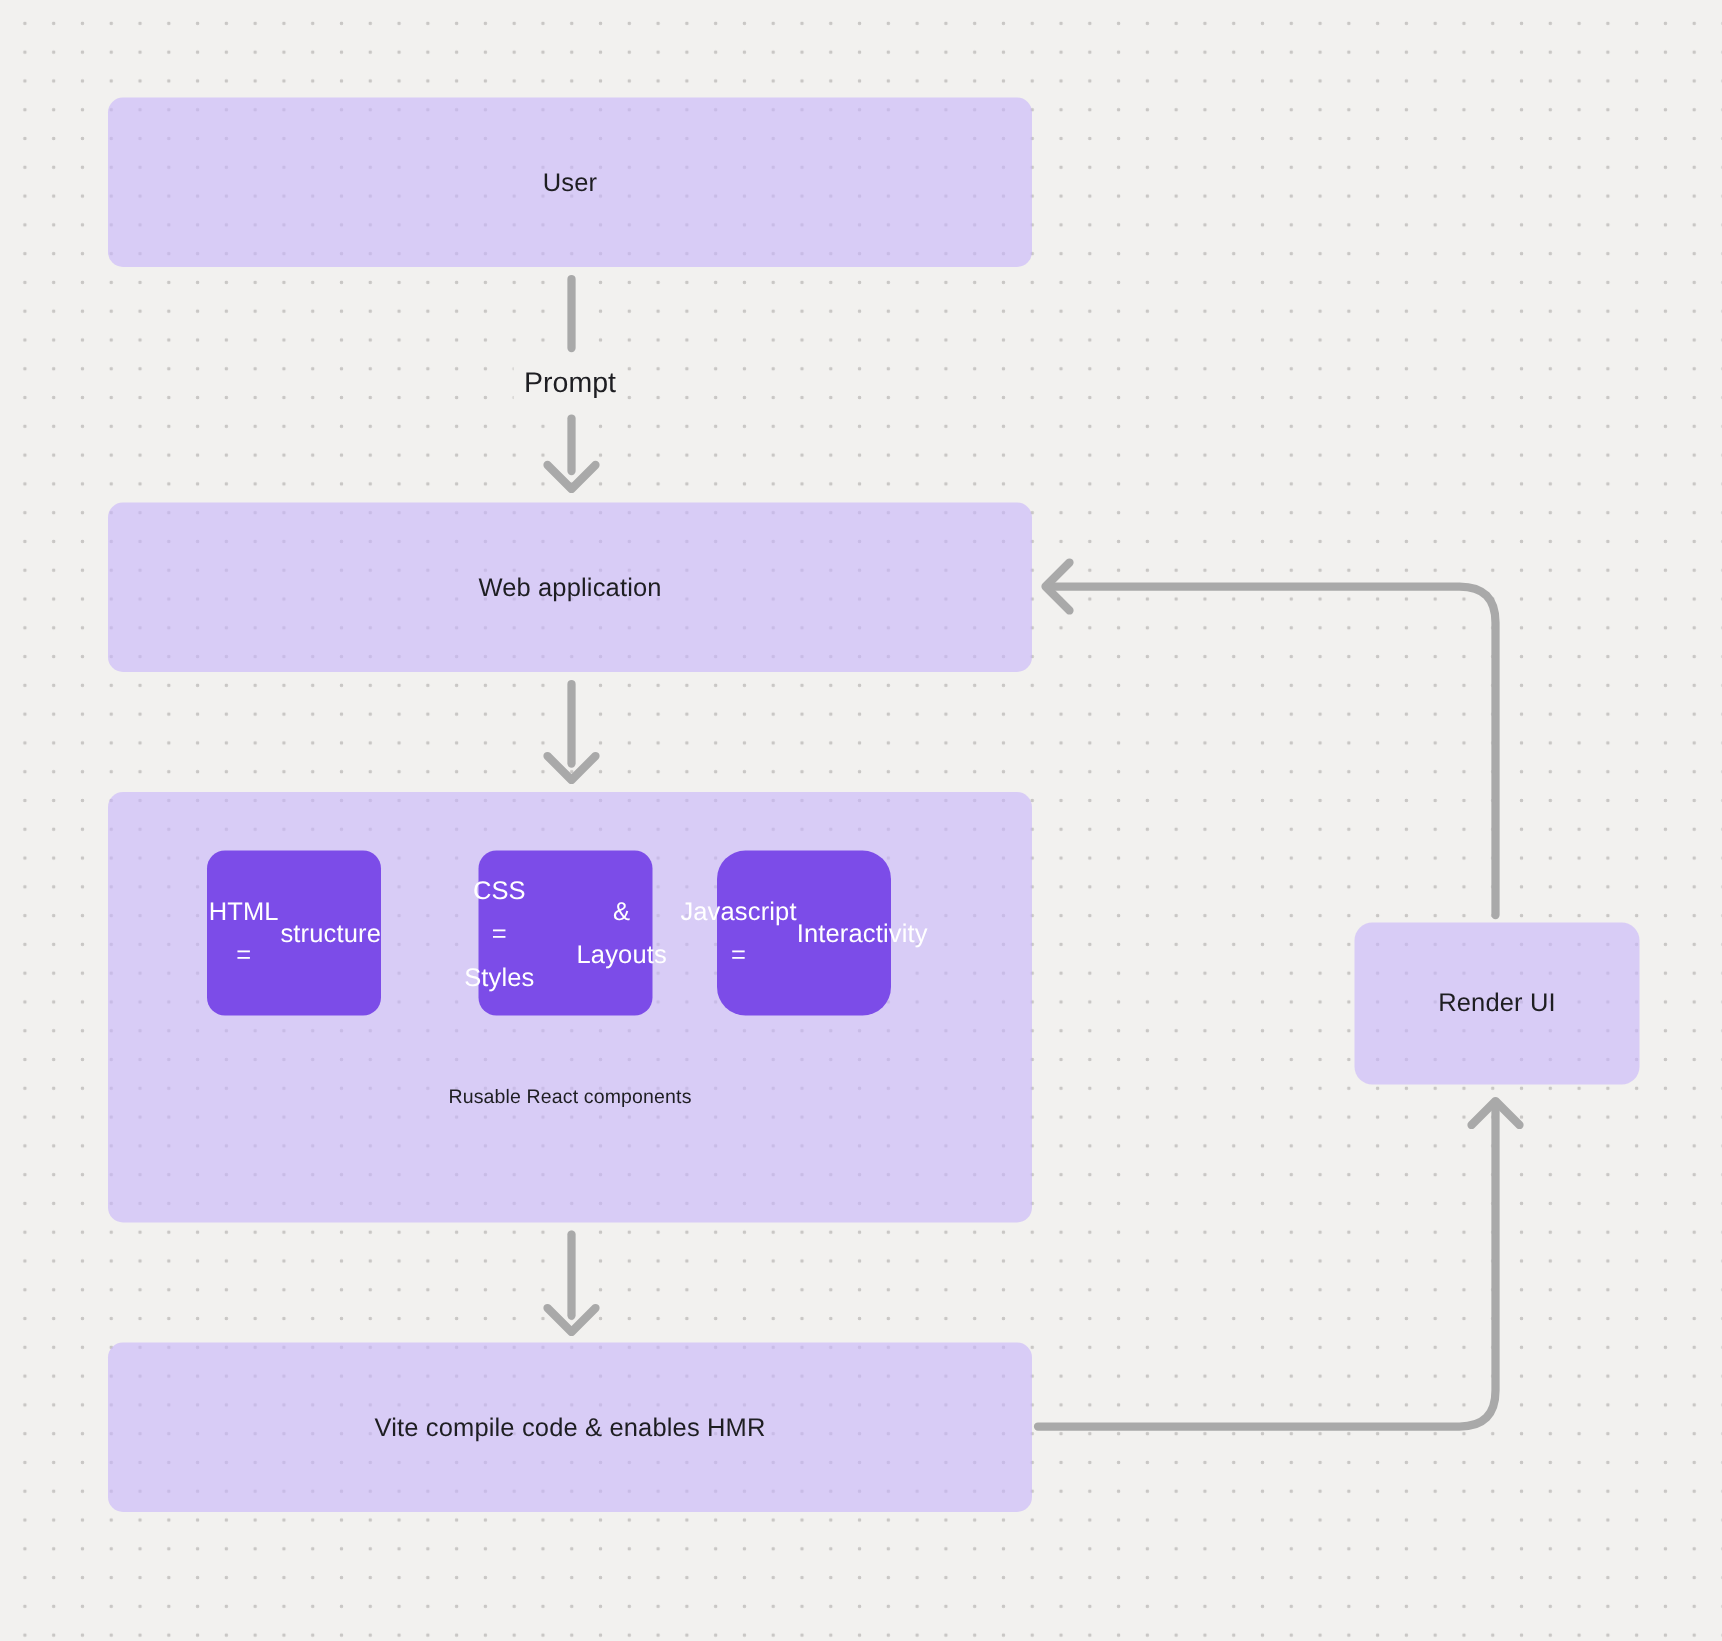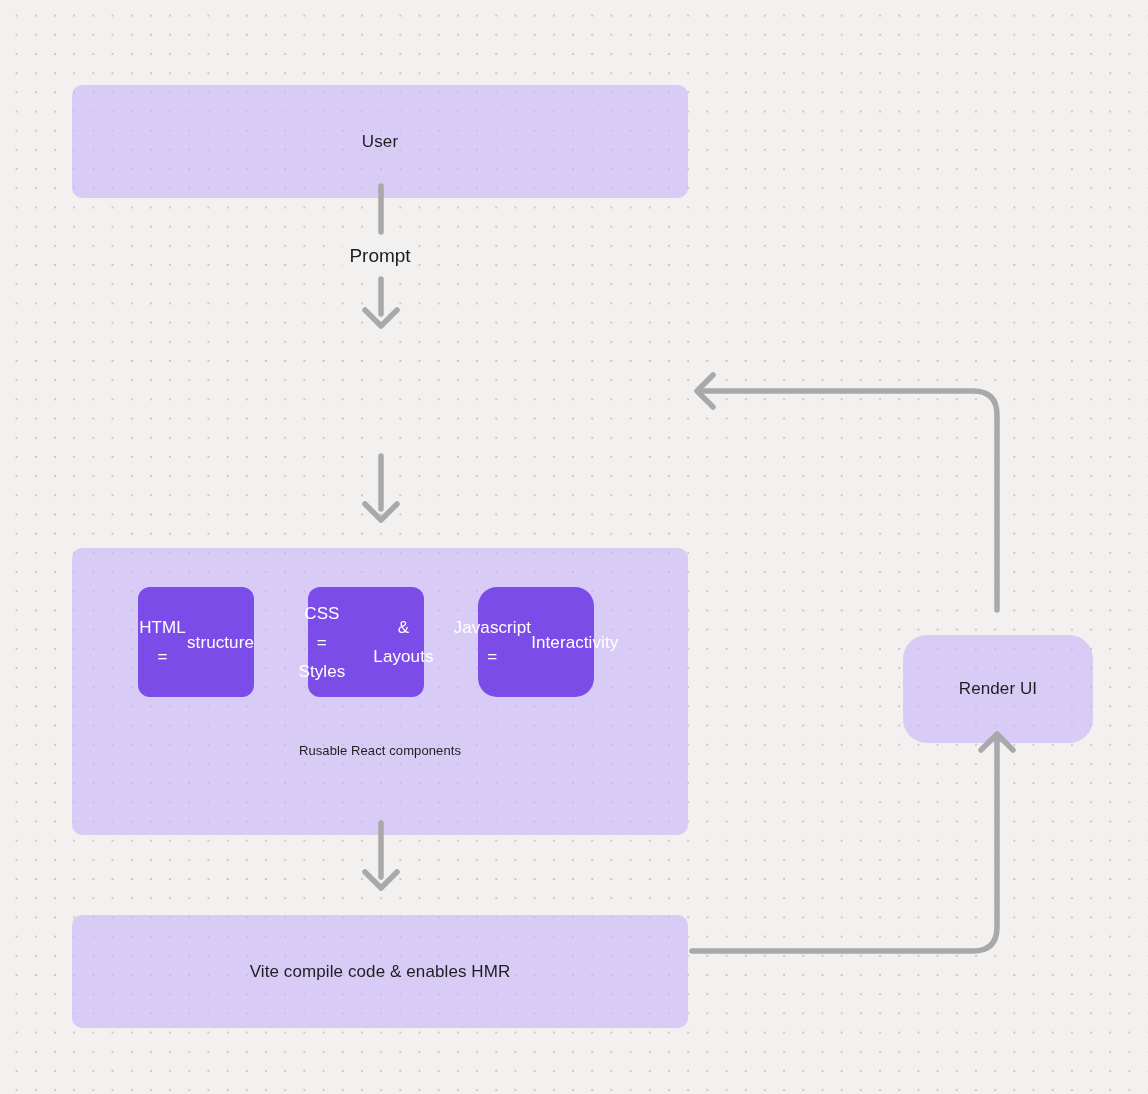--- a/index.html
+++ b/index.html
@@ -22,46 +22,45 @@
     position: absolute;
     background: rgba(200, 180, 250, 0.62);
     border-radius: 10px;
     display: flex;
     align-items: center;
     justify-content: center;
     color: var(--text-dark, #1e1e22);
     font-size: 17px;
     font-weight: 500;
     letter-spacing: 0.1px;
-    margin-top: 20px;
   }
   .node-user        { left: 72px;  top: 65px;  width: 616px; height: 113px; }
   .node-web-app     { left: 72px;  top: 335px; width: 616px; height: 113px; }
   .node-group       { left: 72px;  top: 528px; width: 616px; height: 287px; }
   .node-vite        { left: 72px;  top: 895px; width: 616px; height: 113px; }
-  .node-render-ui   { left: 903px; top: 615px; width: 190px; height: 108px; border-radius: 24px; }
+  .node-render-ui   { left: 903px; top: 615px; width: 190px; height: 108px; border-radius: 12px; }
 
   .child-node {
     position: absolute;
     top: 39px;
     width: 116px;
     height: 110px;
     background: var(--child-fill, #7c4ce8);
     border-radius: 12px;
     display: flex;
     align-items: center;
     justify-content: center;
     color: var(--text-light, #ffffff);
     font-size: 17px;
     font-weight: 500;
     line-height: 29px;
     text-align: center;
   }
   .child-html { left: 66px; }
-  .child-css  { left: 236px; gap: 28px; }
+  .child-css  { left: 247px; gap: 28px; }
   .child-js   { left: 406px; border-radius: 19px; }
 
   .group-caption {
     position: absolute;
     left: 0;
     top: 188px;
     width: 100%;
     height: 28px;
     display: flex;
     align-items: center;
@@ -103,20 +102,23 @@
 </style>
 </head>
 <body>
 
 <div class="canvas">
 
   <div class="node node-user">
     <span>User</span>
   </div>
 
+  <div class="node node-web-app">
+    <span>Web application</span>
+  </div>
 
   <div class="node node-group">
     <div class="child-node child-html">
       <span>HTML =</span>
       <span>structure</span>
     </div>
     <div class="child-node child-css">
       <span>CSS = Styles</span>
       <span>&amp; Layouts</span>
     </div>

